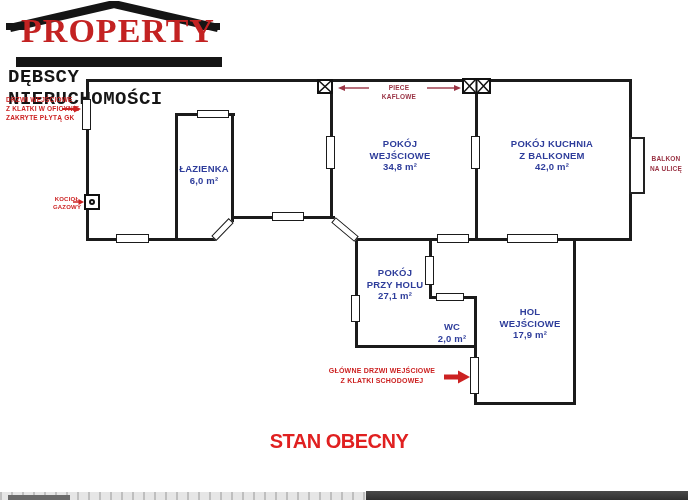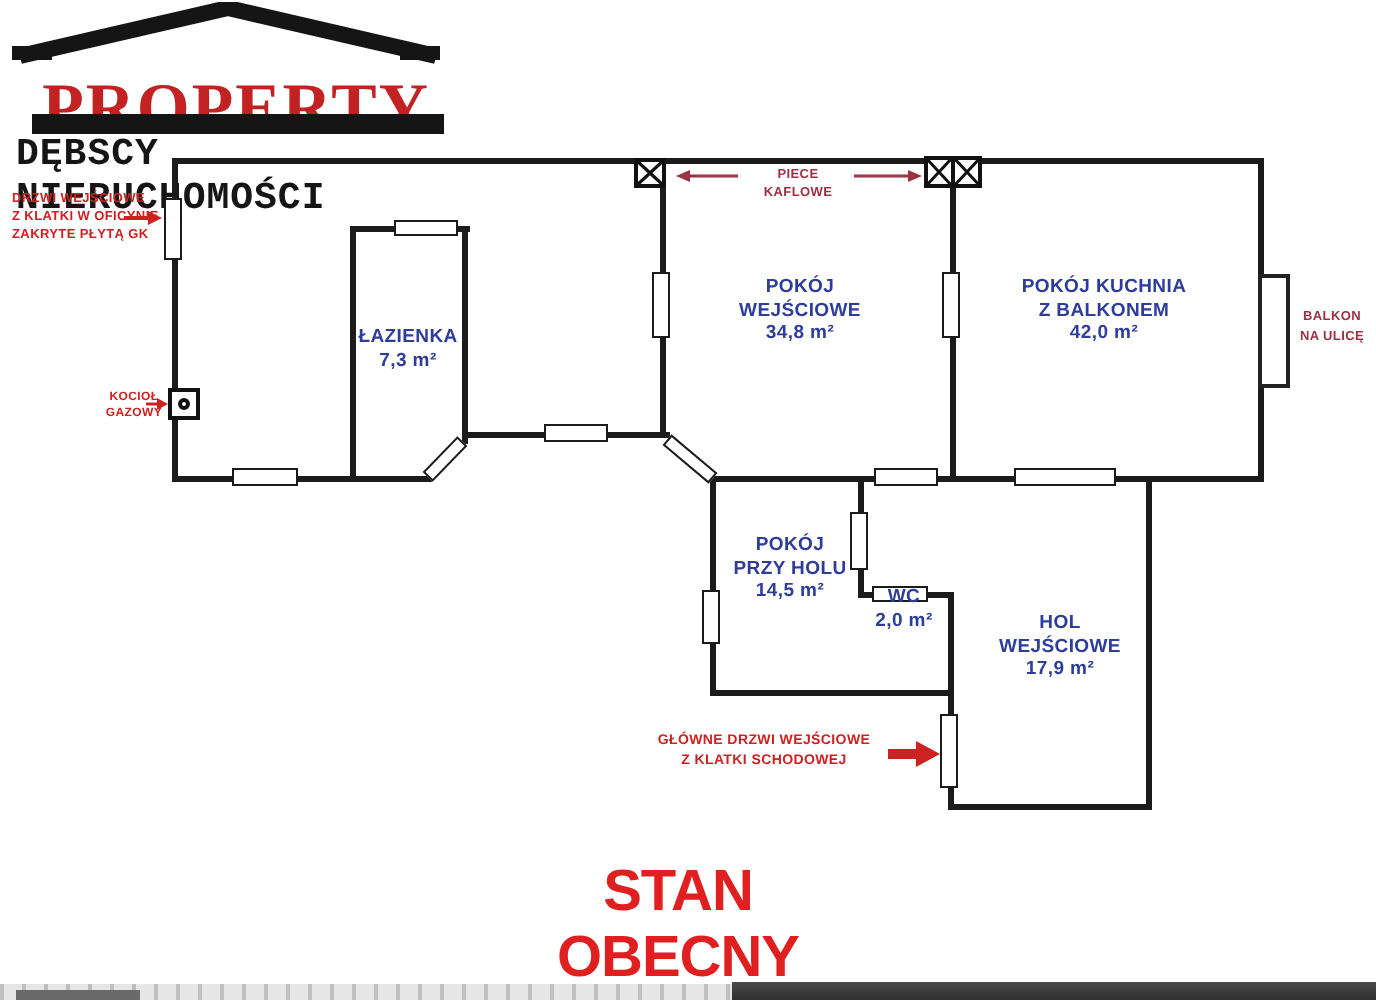--- a/index.html
+++ b/index.html
@@ -8,29 +8,29 @@
   .wall{position:absolute;background:var(--wall,#1b1b1b);}
   .open{position:absolute;background:#fff;border:1px solid var(--wall,#1b1b1b);box-sizing:border-box;}
   .diag{transform-origin:center center;}
   .room-label{position:absolute;text-align:center;color:var(--room-label,#2e3d9b);
               font-weight:bold;font-size:9.5px;line-height:11.5px;letter-spacing:.2px;}
   .room-label span{display:block;}
   .red-note{position:absolute;color:var(--annotation-red,#cc2222);font-weight:bold;
             font-size:6.5px;line-height:9px;letter-spacing:.2px;}
   .red-note span{display:block;}
   .maroon{color:var(--annotation-maroon,#9a3344);}
-  .brand{position:absolute;left:12px;top:36px;width:212px;text-align:center;
+  .brand{position:absolute;left:12px;top:12px;width:212px;text-align:center;
          font-family:"Liberation Serif",serif;font-size:34px;font-weight:600;
          letter-spacing:1px;color:var(--brand-red,#c32222);}
   .brand-bar{position:absolute;left:16px;top:57px;width:206px;height:10px;background:#151515;}
   .brand-sub{position:absolute;left:8px;top:66px;width:224px;text-align:left;
              font-family:Liberation Mono, monospace;font-size:19px;font-weight:bold;
              letter-spacing:.5px;color:#151515;}
   .title{position:absolute;left:264px;top:430px;width:150px;text-align:center;
-         font-size:29px;font-weight:900;letter-spacing:-.5px;color:var(--title-red,#e02020);}
+         font-size:20px;font-weight:900;letter-spacing:-.5px;color:var(--title-red,#e02020);}
   .symbol{position:absolute;}
   .strip-light{position:absolute;left:0;top:492px;width:688px;height:8px;
     background:repeating-linear-gradient(90deg,#bfbfbf 0 2px,#e6e6e6 2px 11px);}
   .strip-dark{position:absolute;left:366px;top:491px;width:322px;height:9px;
     background:linear-gradient(180deg,#4a4a4a,#303030);}
   .strip-dark2{position:absolute;left:8px;top:495px;width:62px;height:5px;background:#6a6a6a;}
 </style>
 </head>
 <body>
 
@@ -92,38 +92,38 @@
     <path d="M1 1 L14 15 M14 1 L1 15 M15 1 L28 15 M28 1 L15 15" stroke="#111" stroke-width="1.5"></path>
   </svg>
 
   <div style="position:absolute;left:84px;top:194px;width:16px;height:16px;background:#fff;
               border:2px solid #111;box-sizing:border-box;display:flex;align-items:center;justify-content:center">
     <div style="width:6px;height:6px;border:2px solid #111;border-radius:50%;box-sizing:border-box"></div>
   </div>
 
   <div class="room-label" style="left:164px;top:163px;width:80px">
     <span>ŁAZIENKA</span>
-      <span>7,3 m²</span>
+      <span>6,0 m²</span>
   </div>
   <div class="room-label" style="left:358px;top:138px;width:84px">
     <span>POKÓJ</span>
       <span>WEJŚCIOWE</span>
       <span>34,8 m²</span>
   </div>
   <div class="room-label" style="left:497px;top:138px;width:110px">
     <span>POKÓJ KUCHNIA</span>
       <span>Z BALKONEM</span>
       <span>42,0 m²</span>
   </div>
   <div class="room-label" style="left:364px;top:267px;width:62px">
     <span>POKÓJ</span>
       <span>PRZY HOLU</span>
-      <span>14,5 m²</span>
+      <span>27,1 m²</span>
   </div>
-  <div class="room-label" style="left:431px;top:293px;width:42px">
+  <div class="room-label" style="left:431px;top:321px;width:42px">
     <span>WC</span>
       <span>2,0 m²</span>
   </div>
   <div class="room-label" style="left:487px;top:306px;width:86px">
     <span>HOL</span>
       <span>WEJŚCIOWE</span>
       <span>17,9 m²</span>
   </div>
 
   <div class="red-note" style="left:6px;top:95px;width:92px">

